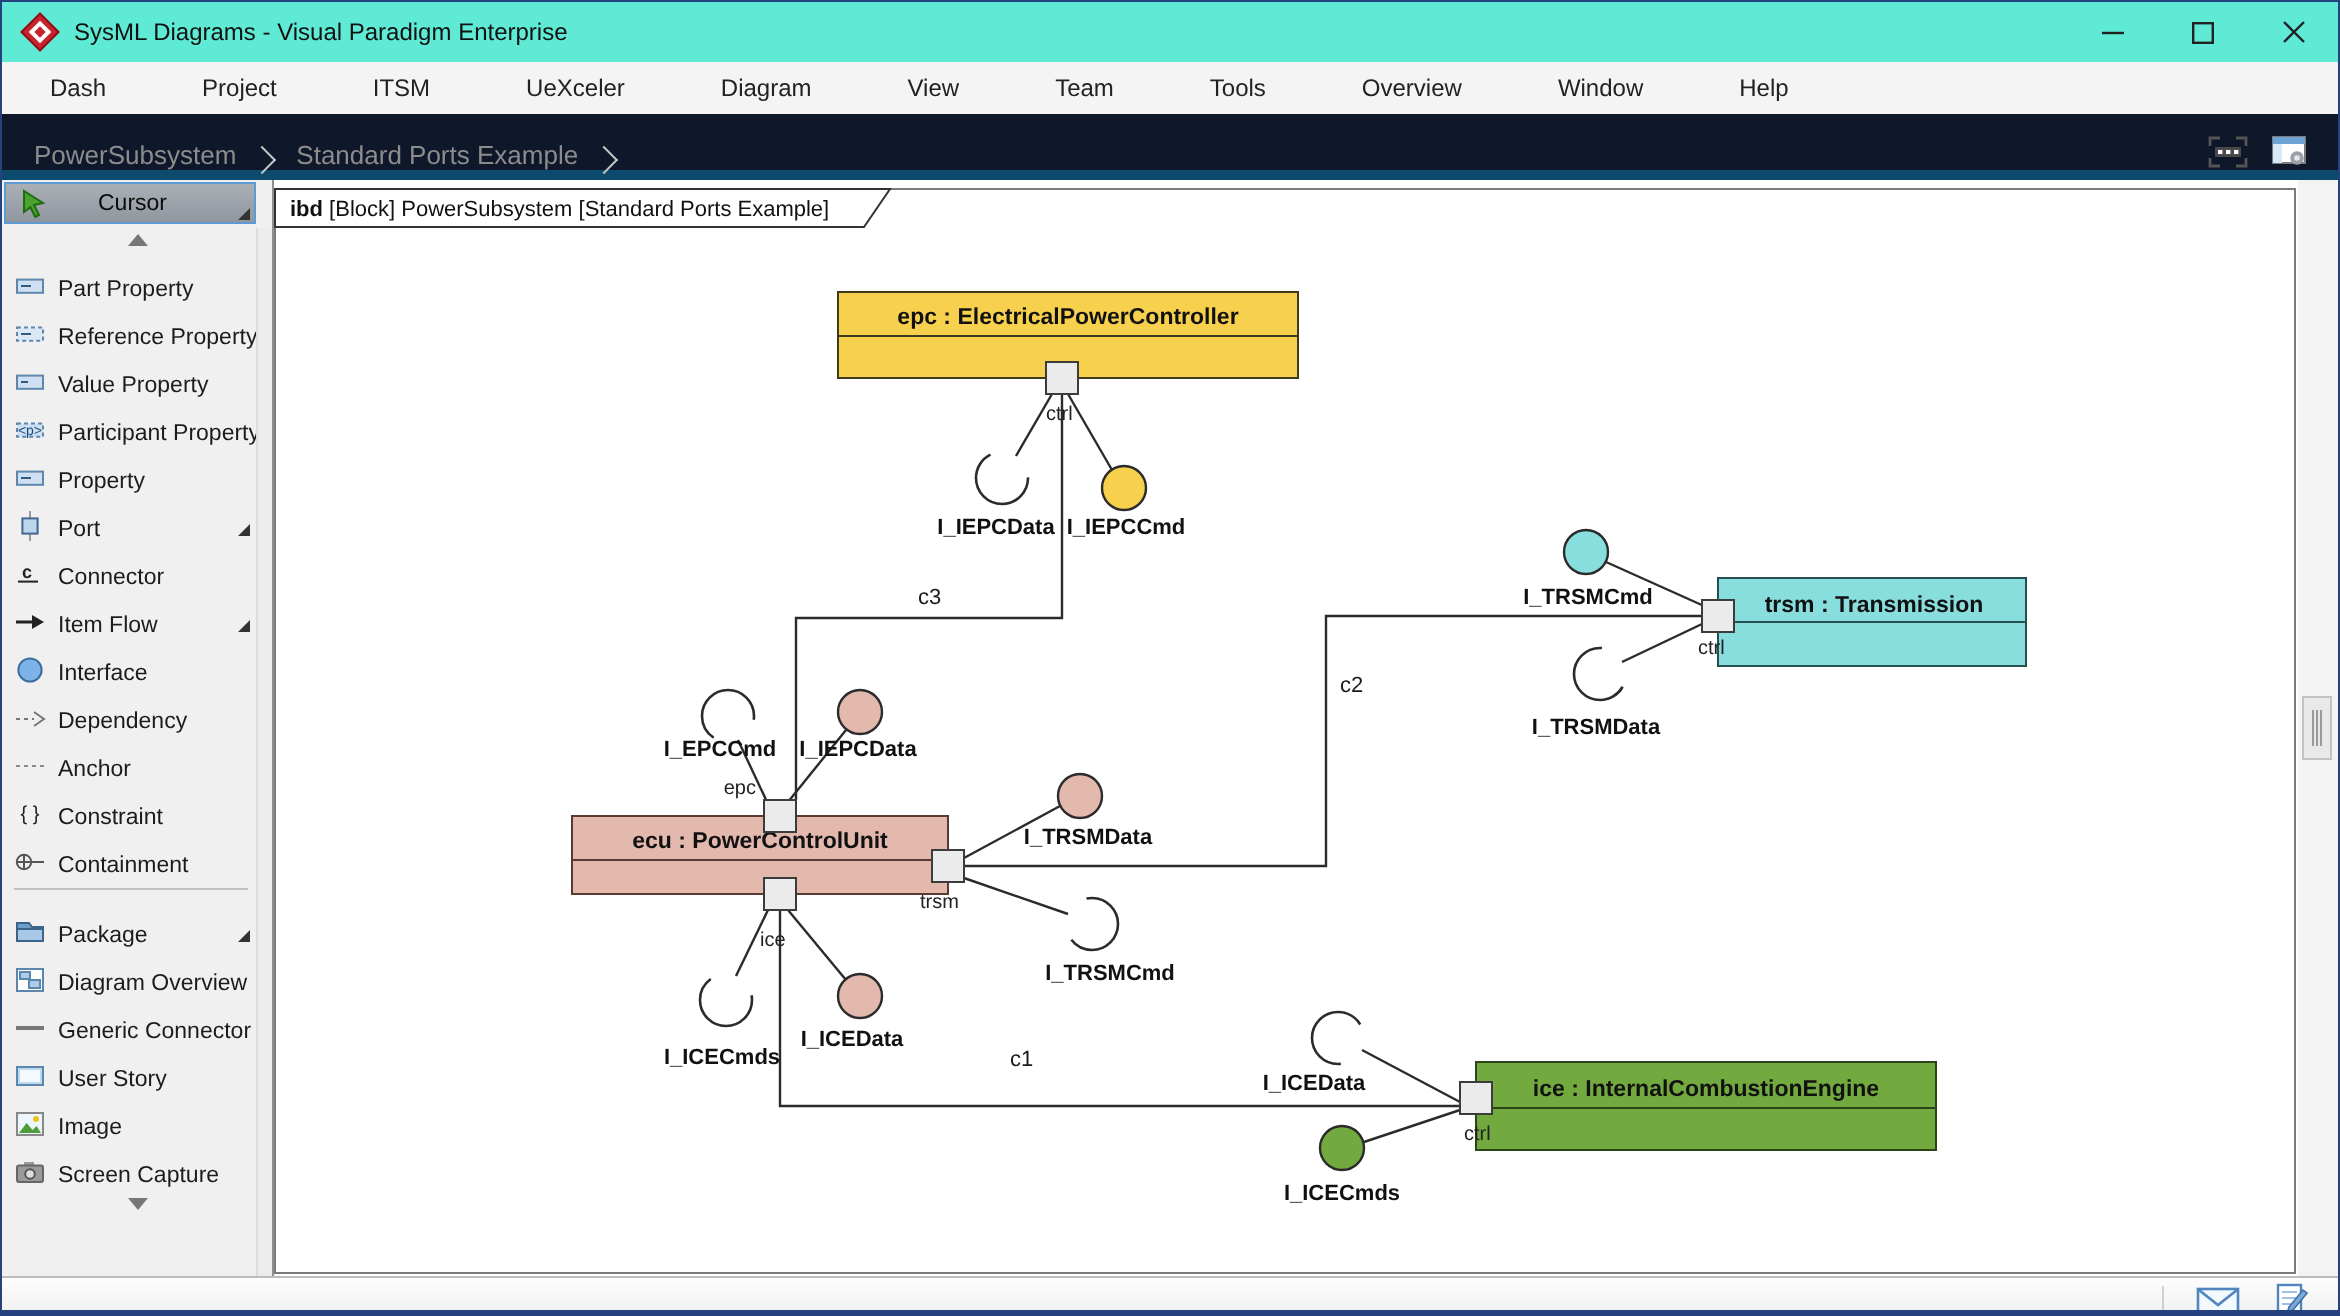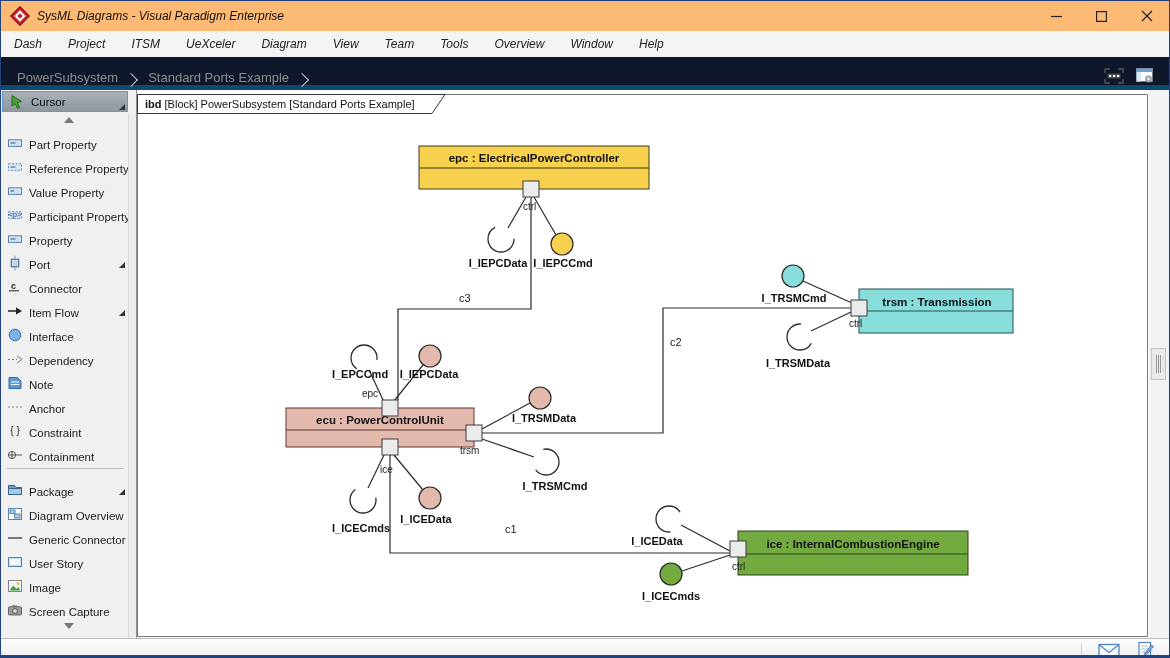--- a/index.html
+++ b/index.html
@@ -1,45 +1,45 @@
 <!DOCTYPE html>
 <html><head>
 <meta charset="utf-8">
 <style>
   html,body{margin:0;padding:0;background:#d8d8d8;}
   .window{position:relative;width:1170px;height:658px;box-sizing:border-box;
     border:1px solid #25427e;border-bottom:3px solid #25427e;background:#fff;
     font-family:"Liberation Sans",sans-serif;overflow:hidden;}
   
-  .titlebar{height:30px;display:flex;align-items:center;background:#fdba74;font-style:italic;}
+  .titlebar{height:30px;display:flex;align-items:center;background:#5eead4;}
   .vp-logo{width:12px;height:12px;margin:0 10px 0 12px;background:#c8242c;border:1px solid #8d1016;
     transform:rotate(45deg);position:relative;flex:0 0 auto;}
   .vp-logo:after{content:"";position:absolute;inset:2px;border:2px solid #fff;}
   .title-text{font-size:12px;color:#111;}
   .win-btns{margin-left:auto;display:flex;height:30px;}
   .win-btn{width:45px;height:30px;display:flex;align-items:center;justify-content:center;}
   
   .menubar{height:26px;display:flex;align-items:center;background:#f4f4f4;font-size:12px;color:#222;}
-  .menu-item{padding:5px 13px;font-style:italic;}
+  .menu-item{padding:5px 24px;}
   
   .crumbbar{height:28px;display:flex;align-items:flex-end;background:#0f172a;
     border-bottom:5px solid #0c4a6e;font-size:13px;color:#8c8c8c;}
   .crumb{padding:0 6px 0 16px;}
   .crumb-sep{width:9px;height:9px;border-top:1px solid #c4c4c4;border-right:1px solid #c4c4c4;
     transform:rotate(45deg);margin:0 8px 0 2px;flex:0 0 auto;}
   .crumb-icons{margin-left:auto;display:flex;gap:10px;padding-right:14px;}
   .crumb-icons span{display:inline-flex;}
   
   .main{display:flex;height:548px;}
   .sidebar{width:136px;box-sizing:border-box;background:#f0f0f0;border-right:1px solid #8f8f8f;
     position:relative;flex:0 0 auto;font-size:11.5px;color:#1c1c1c;}
   .sb-scroll{position:absolute;top:24px;right:0;bottom:0;width:7px;background:#ececec;border-left:1px solid #dcdcdc;}
   .cursor-row{height:21px;display:flex;align-items:center;gap:6px;padding-left:6px;margin:1px 8px 0 1px;
     background:linear-gradient(#aab0b6,#8f969e);border:1px solid #5f9bd3;box-sizing:border-box;position:relative;}
-  .cursor-row .tlabel{color:#0c0c0c;}
+  .cursor-row .tlabel{color:#0c0c0c;margin-left:18px;}
   .arrow-row{height:15px;display:flex;align-items:center;justify-content:center;}
   .tri-up{width:0;height:0;border-left:5px solid transparent;border-right:5px solid transparent;border-bottom:6px solid #777;}
   .tri-down{width:0;height:0;border-left:5px solid transparent;border-right:5px solid transparent;border-top:6px solid #777;}
   .trow{height:24px;display:flex;align-items:flex-end;gap:6px;padding-left:6px;position:relative;}
   .ticon{width:16px;height:16px;flex:0 0 auto;display:inline-flex;align-items:center;justify-content:center;}
   .tlabel{white-space:nowrap;}
   .corner{position:absolute;right:11px;bottom:3px;width:0;height:0;
     border-left:6px solid transparent;border-bottom:6px solid #333;}
   .cursor-row .corner{right:2px;bottom:1px;}
   .tb-divider{height:1px;background:#c0c0c0;margin:5px 12px 5px 6px;}
@@ -228,30 +228,20 @@
             <svg width="16" height="16" viewBox="0 0 16 16">
               <line x1="1" y1="8.5" x2="10" y2="8.5" stroke="#777" stroke-dasharray="2 2"></line>
               <path d="M10,5 L15,8.5 L10,12" fill="none" stroke="#777"></path>
             </svg>
           </span>
         <span class="tlabel">Dependency</span>
       </div>
       <div class="trow">
         <span class="ticon">
             <svg width="16" height="16" viewBox="0 0 16 16">
-              <path d="M2,2.5 h8.5 l3.5,3.5 v7.5 h-12 z" fill="#5b9bd5" stroke="#2e6da4"></path>
-              <line x1="4" y1="7" x2="12" y2="7" stroke="#fff"></line>
-              <line x1="4" y1="9.5" x2="12" y2="9.5" stroke="#fff"></line>
-            </svg>
-          </span>
-        <span class="tlabel">Note</span>
-      </div>
-      <div class="trow">
-        <span class="ticon">
-            <svg width="16" height="16" viewBox="0 0 16 16">
               <line x1="1" y1="8" x2="15" y2="8" stroke="#8a8a8a" stroke-dasharray="2 2"></line>
             </svg>
           </span>
         <span class="tlabel">Anchor</span>
       </div>
       <div class="trow">
         <span class="ticon">
             <svg width="16" height="16" viewBox="0 0 16 16">
               <text x="8" y="11" font-size="10" text-anchor="middle" fill="#222">{ }</text>
             </svg>

